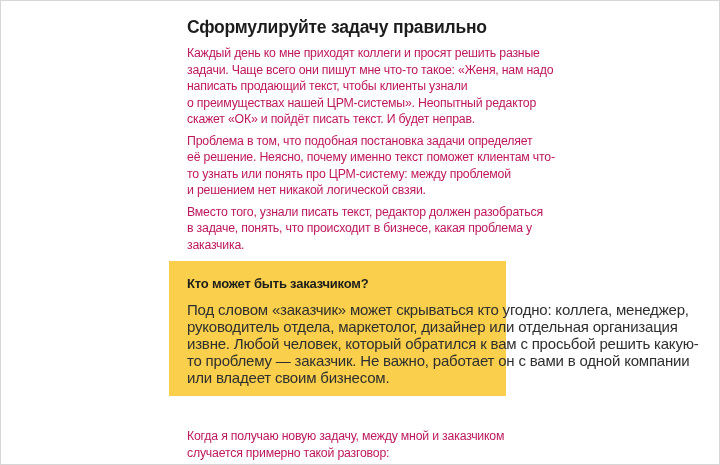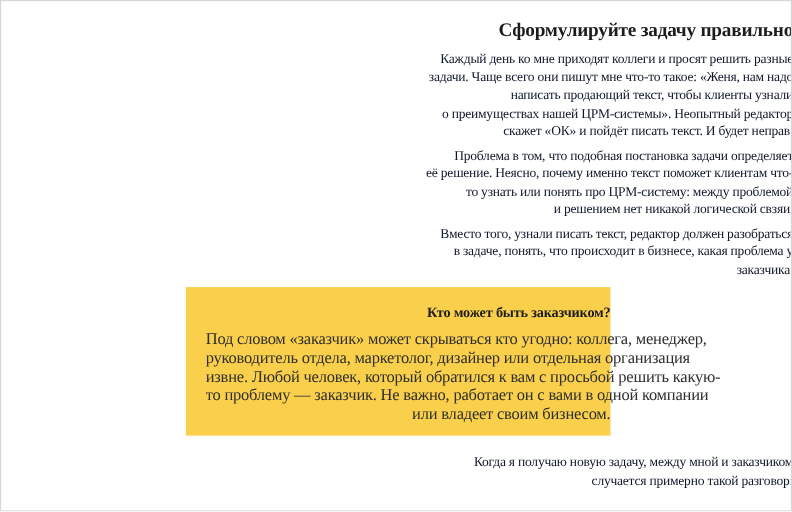--- a/index.html
+++ b/index.html
@@ -4,47 +4,46 @@
 <style>
   * { margin: 0; padding: 0; box-sizing: border-box; }
   html, body { background: #ffffff; }
   .canvas {
     position: relative;
     width: 720px;
     height: 465px;
     background: #ffffff;
     border: 1px solid #d6d6d6;
     overflow: hidden;
-    font-family: Liberation Serif, serif;
-    text-align: right;
+    font-family: Liberation Sans, sans-serif;
   }
   .content {
     position: absolute;
     left: 186px;
     top: 15px;
     width: 534px;
   }
   .article-title {
     font-size: 17.5px;
     line-height: 22px;
     font-weight: bold;
     color: #1c1c1c;
     letter-spacing: -0.2px;
     margin-bottom: 7px;
   }
   .body-paragraph {
     font-size: 12.3px;
     line-height: 16.5px;
     letter-spacing: -0.2px;
-    color: #0f172a;
+    color: #be185d;
     white-space: pre;
     margin-bottom: 5px;
   }
   .callout {
-    width: 386px;
+    width: 337px;
     height: 135px;
     margin-left: -18px;
     margin-top: 8px;
     padding: 14px 0 0 18px;
     background: #f9cf4b;
   }
   .callout-title {
     font-size: 13px;
     line-height: 17px;
     font-weight: bold;
@@ -53,21 +52,21 @@
     margin-bottom: 9px;
   }
   .callout-body {
     font-size: 15px;
     line-height: 17px;
     letter-spacing: -0.2px;
     color: #2f2f2f;
     white-space: pre;
   }
   .after-callout {
-    margin-top: 16px;
+    margin-top: 32px;
     margin-bottom: 0;
   }
   .dialogue-line {
     margin-top: 4px;
     margin-left: 30px;
     font-size: 12.3px;
     line-height: 16.5px;
     letter-spacing: -0.2px;
     color: #3a3a3a;
     white-space: pre;

